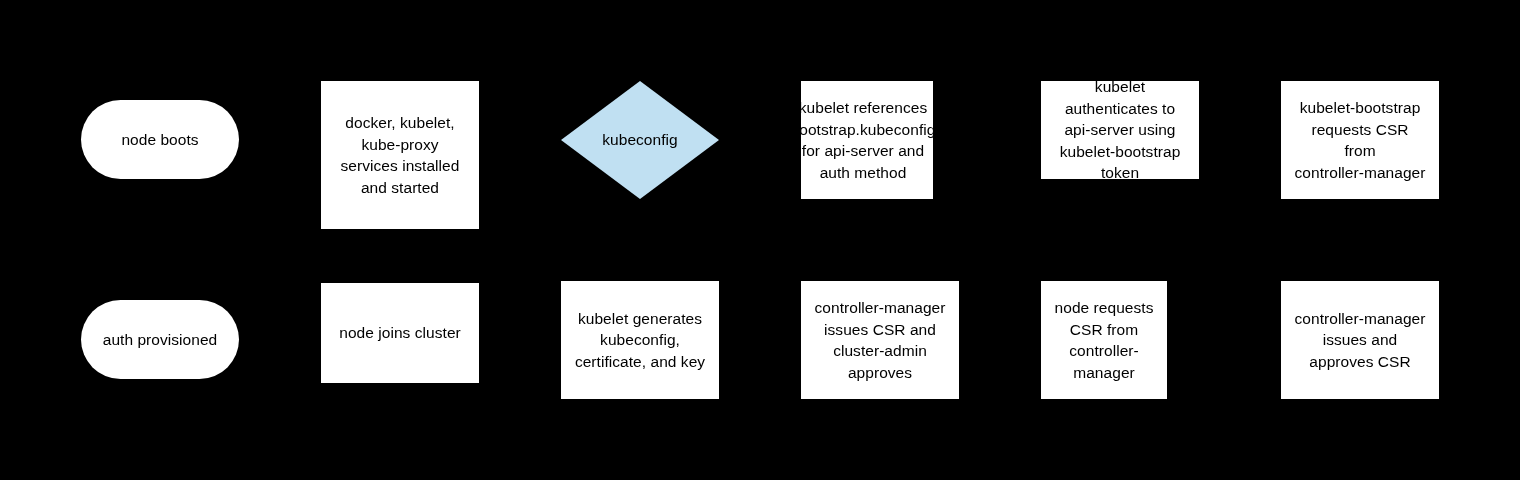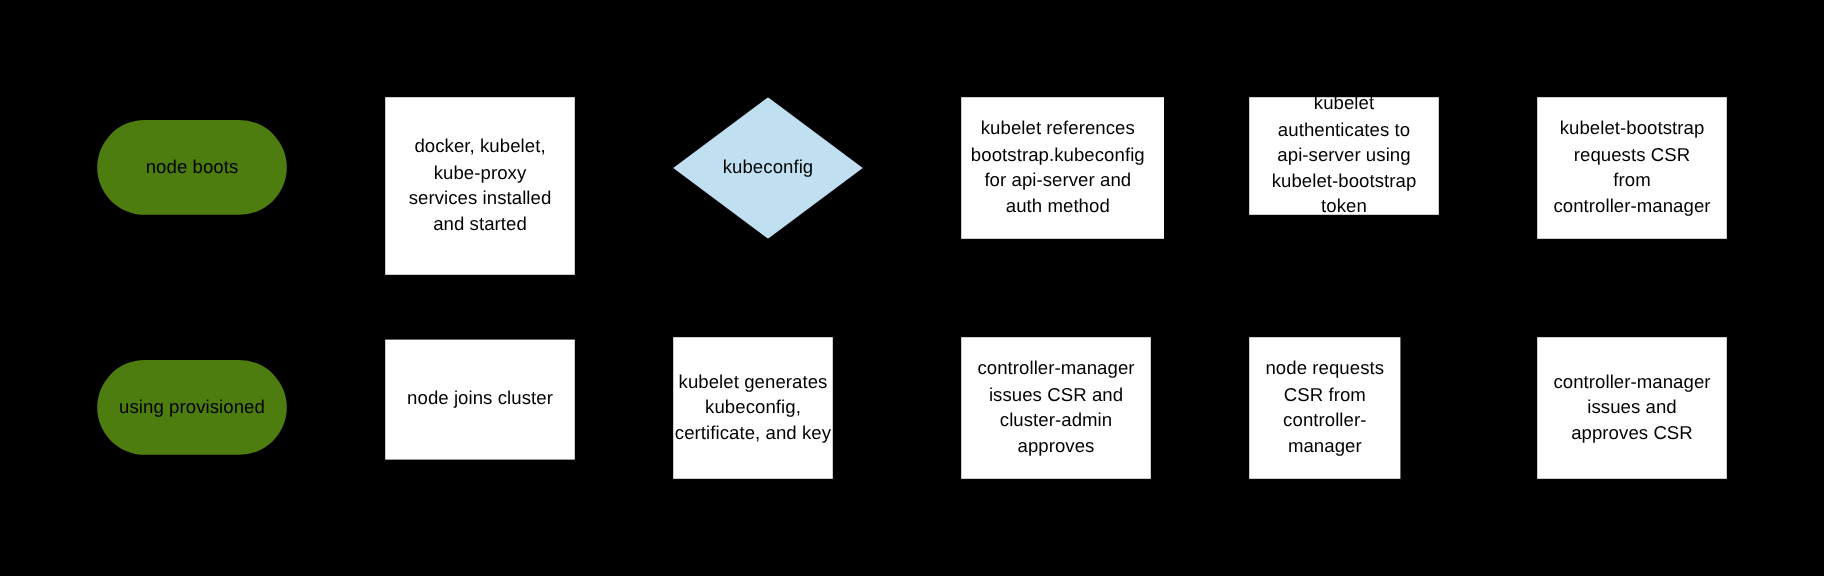--- a/index.html
+++ b/index.html
@@ -34,21 +34,21 @@
     white-space: pre-line;
     width: 100%;
     padding: 0 1px;
   }
   
   .node.process {
     background: #ffffff;
   }
   
   .node.terminator {
-    background: #4d7c0f;
+    background: #ffffff;
     border-radius: 40px;
   }
   
   .node.decision {
     background: transparent;
   }
   .node.decision .diamond-shape {
     position: absolute;
     left: 0;
     top: 0;
@@ -81,46 +81,46 @@
     <div class="node process" style="left: 321px; top: 81px; width: 158px; height: 148px;">
       <span class="label">docker, kubelet,
 kube-proxy
 services installed
 and started</span>
     </div>
     <div class="node decision" style="left: 561px; top: 81px; width: 158px; height: 118px;">
       <div class="diamond-shape"></div>
       <span class="label">kubeconfig</span>
     </div>
-    <div class="node process overflow" style="left: 801px; top: 81px; width: 169px; height: 118px;">
+    <div class="node process overflow" style="left: 801px; top: 81px; width: 132px; height: 118px;">
       <span class="label">kubelet references
 bootstrap.kubeconfig
 for api-server and
 auth method</span>
     </div>
     <div class="node process" style="left: 1041px; top: 81px; width: 158px; height: 98px;">
       <span class="label">kubelet
 authenticates to
 api-server using
 kubelet-bootstrap
 token</span>
     </div>
     <div class="node process" style="left: 1281px; top: 81px; width: 158px; height: 118px;">
       <span class="label">kubelet-bootstrap
 requests CSR
 from
 controller-manager</span>
     </div>
     <div class="node terminator" style="left: 81px; top: 300px; width: 158px; height: 79px;">
-      <span class="label">using provisioned</span>
+      <span class="label">auth provisioned</span>
     </div>
     <div class="node process" style="left: 321px; top: 283px; width: 158px; height: 100px;">
       <span class="label">node joins cluster</span>
     </div>
-    <div class="node process" style="left: 561px; top: 281px; width: 133px; height: 118px;">
+    <div class="node process" style="left: 561px; top: 281px; width: 158px; height: 118px;">
       <span class="label">kubelet generates
 kubeconfig,
 certificate, and key</span>
     </div>
     <div class="node process" style="left: 801px; top: 281px; width: 158px; height: 118px;">
       <span class="label">controller-manager
 issues CSR and
 cluster-admin
 approves</span>
     </div>

